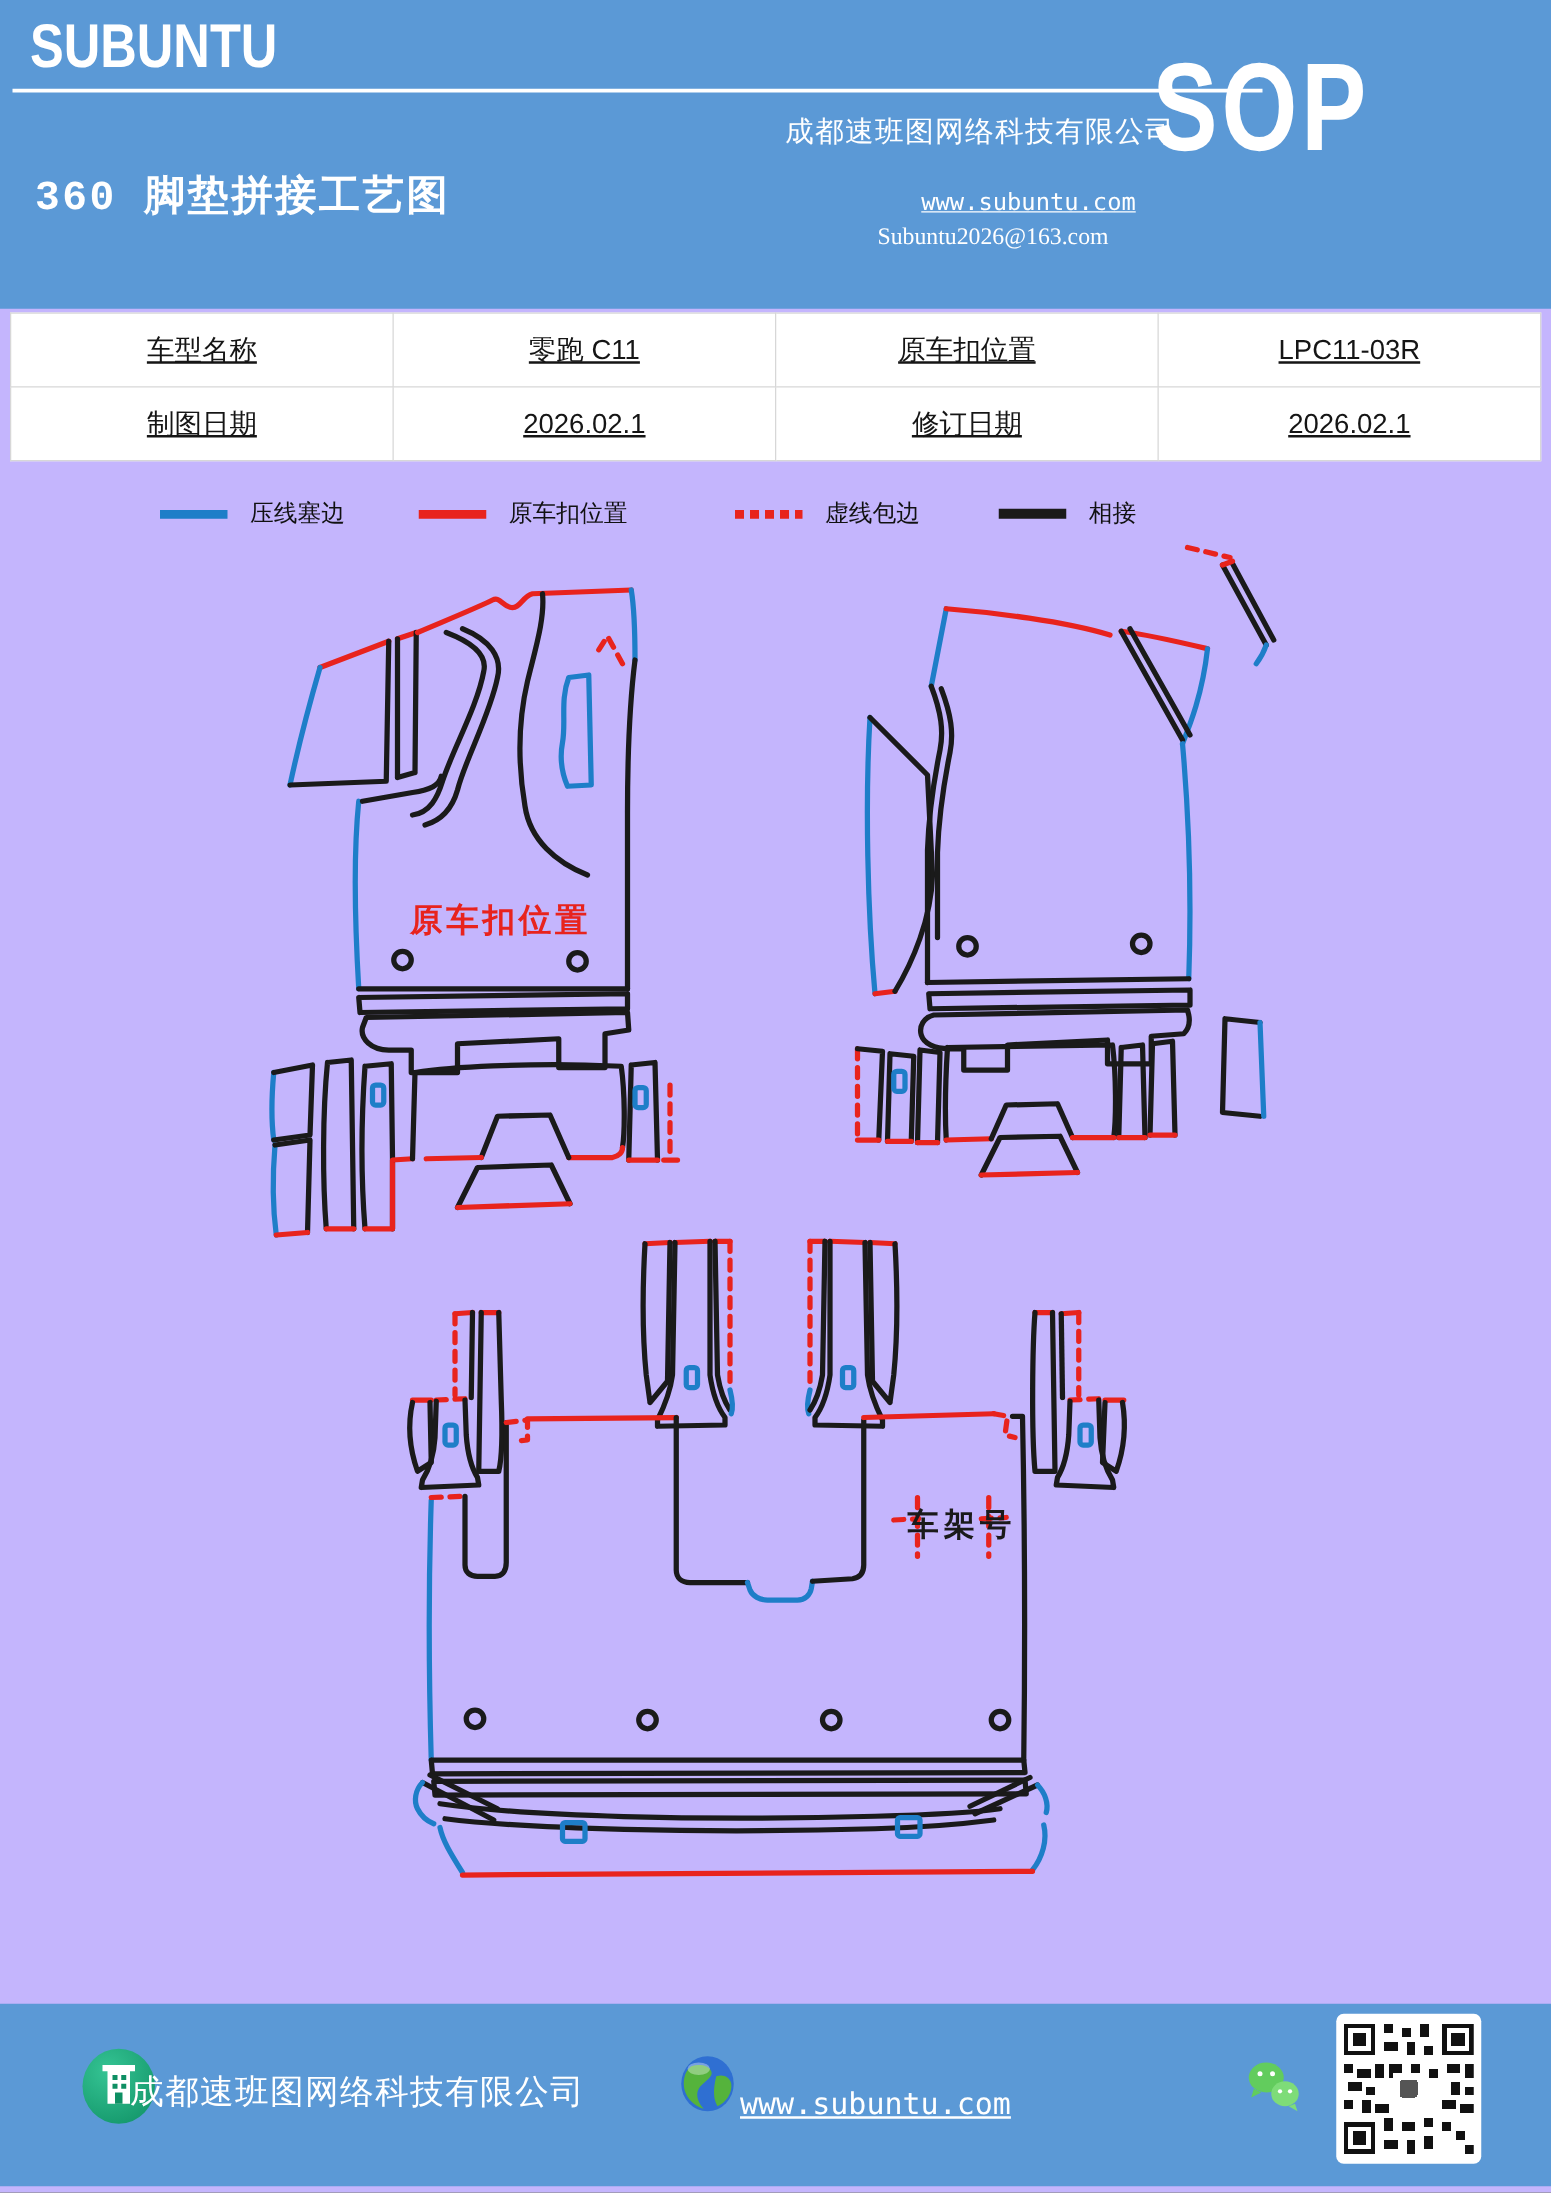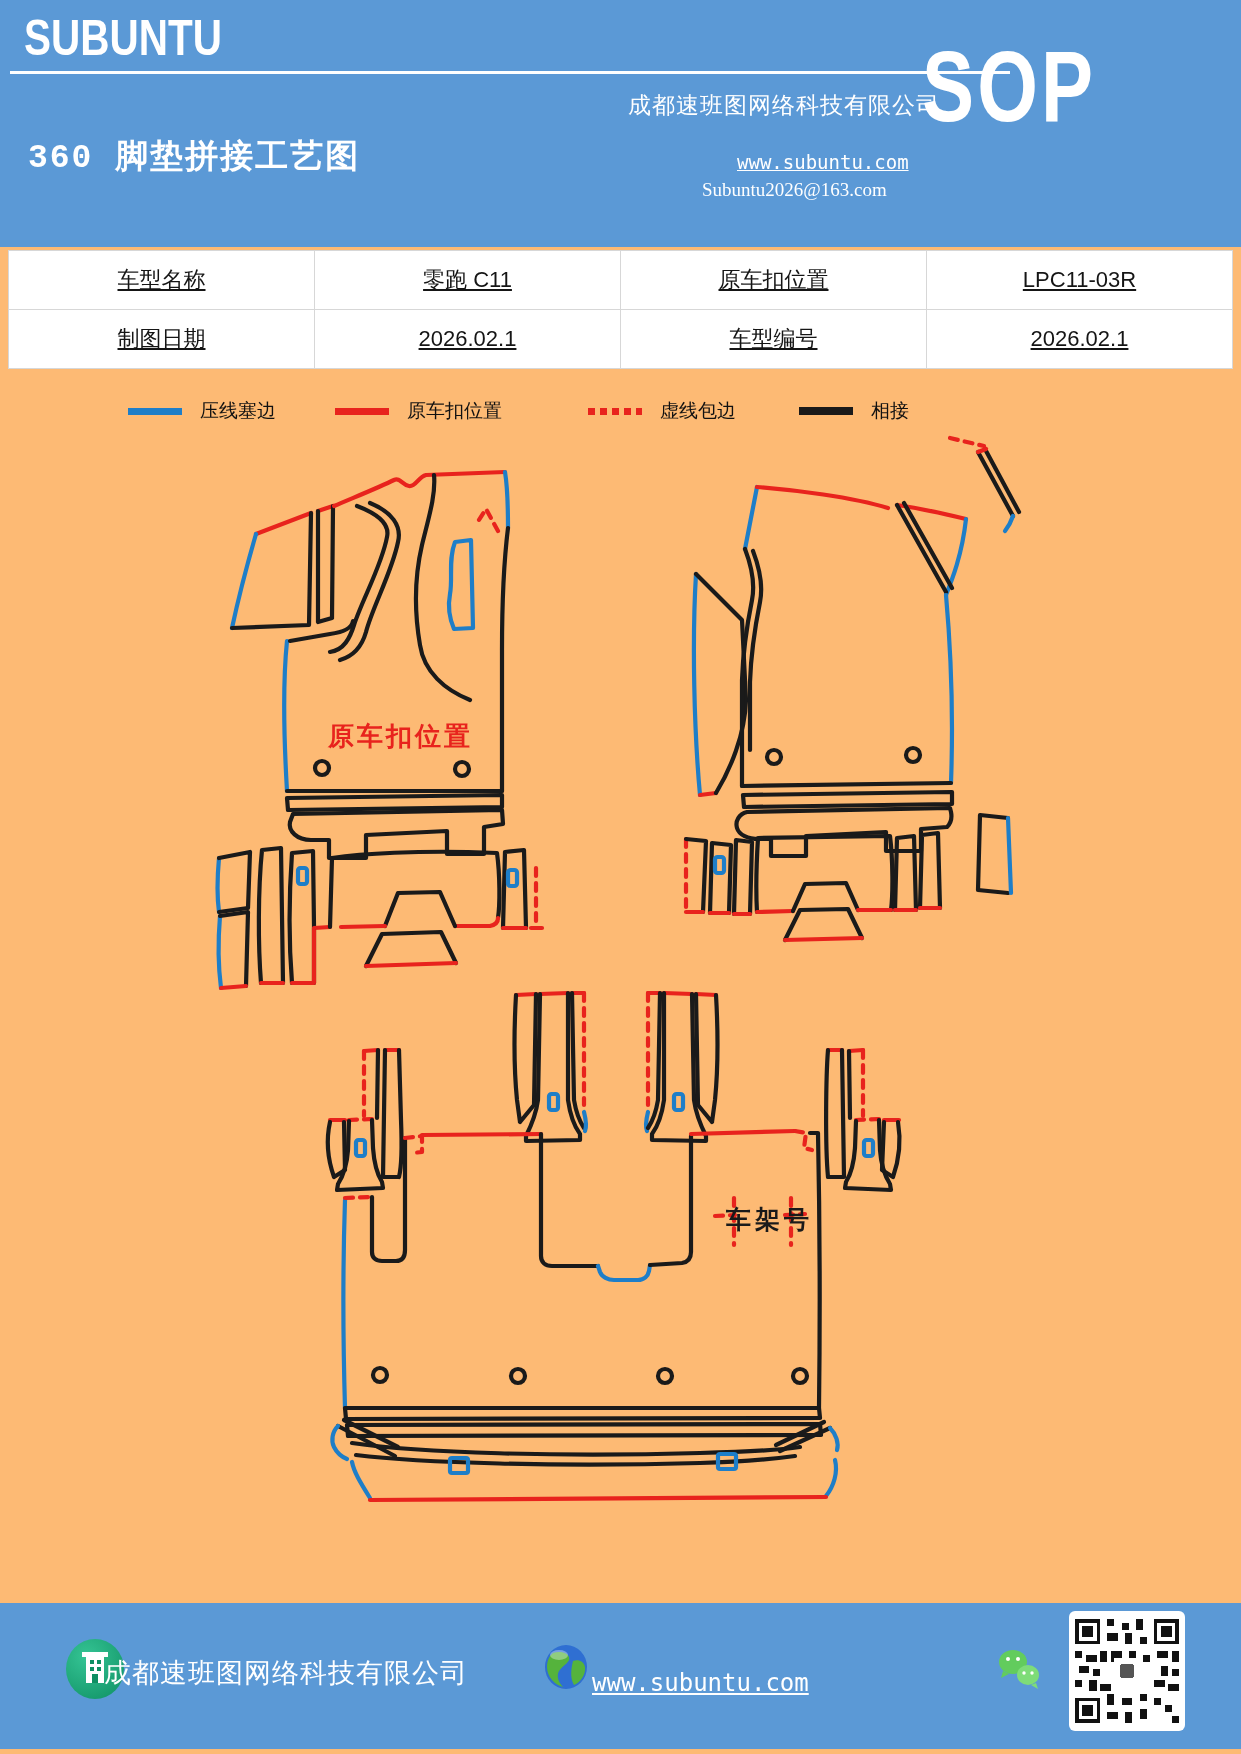--- a/index.html
+++ b/index.html
@@ -1,16 +1,16 @@
 <!DOCTYPE html>
 <html style="--page-blue: #5B99D6; --line-blue: #1E7EC8; --line-red: #E8231D; --line-black: #1A1A1A; --wechat-green: #51C332; --badge-green: #0E8F63;"><head>
 <meta charset="utf-8">
 <style>
   html,body{margin:0;padding:0;background:#888;}
-  .page{position:relative;width:1241px;height:1754px;margin:0 auto;background:#fdba74;
+  .page{position:relative;width:1241px;height:1754px;margin:0 auto;background:#c4b5fd;
         font-family:"Liberation Sans",sans-serif;overflow:hidden;}
   
   .header{position:absolute;left:0;top:0;width:1241px;height:247px;background:var(--page-blue);}
   .logo{position:absolute;left:24px;top:10px;color:#fff;font-size:44px;font-weight:bold;
         letter-spacing:0px;transform:scaleY(1.12) scaleX(.92);transform-origin:left top;}
   .header-rule{position:absolute;left:10px;top:71px;width:1000px;height:3px;background:#fff;}
   .company{position:absolute;left:628px;top:90px;width:264px;color:#fff;font-size:23px;
         font-family:"Liberation Serif",serif;letter-spacing:1px;white-space:nowrap;}
   .sop{position:absolute;left:922px;top:36px;color:#fff;font-size:100px;font-weight:bold;
         transform:scaleX(.78);transform-origin:left top;letter-spacing:4px;line-height:1;}
@@ -77,21 +77,21 @@
     <tbody>
         <tr>
       <td>车型名称</td>
       <td>零跑 C11</td>
       <td>原车扣位置</td>
       <td>LPC11-03R</td>
     </tr>
     <tr>
       <td>制图日期</td>
       <td>2026.02.1</td>
-      <td>车型编号</td>
+      <td>修订日期</td>
       <td>2026.02.1</td>
     </tr>
   </tbody>
     </table>
 
   <div class="legend">
     <div class="leg-item" style="left:128px">
       <div class="sw sw-blue"></div>
       <div class="leg-label">压线塞边</div>
     </div>

